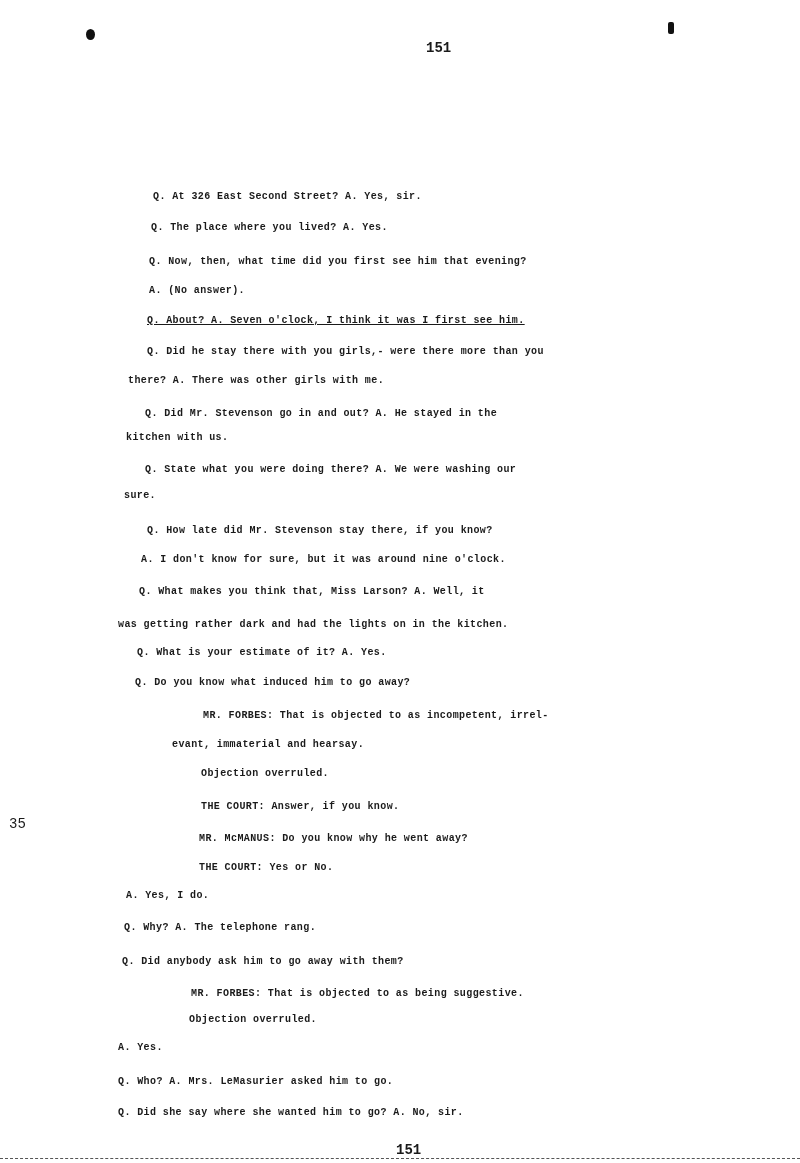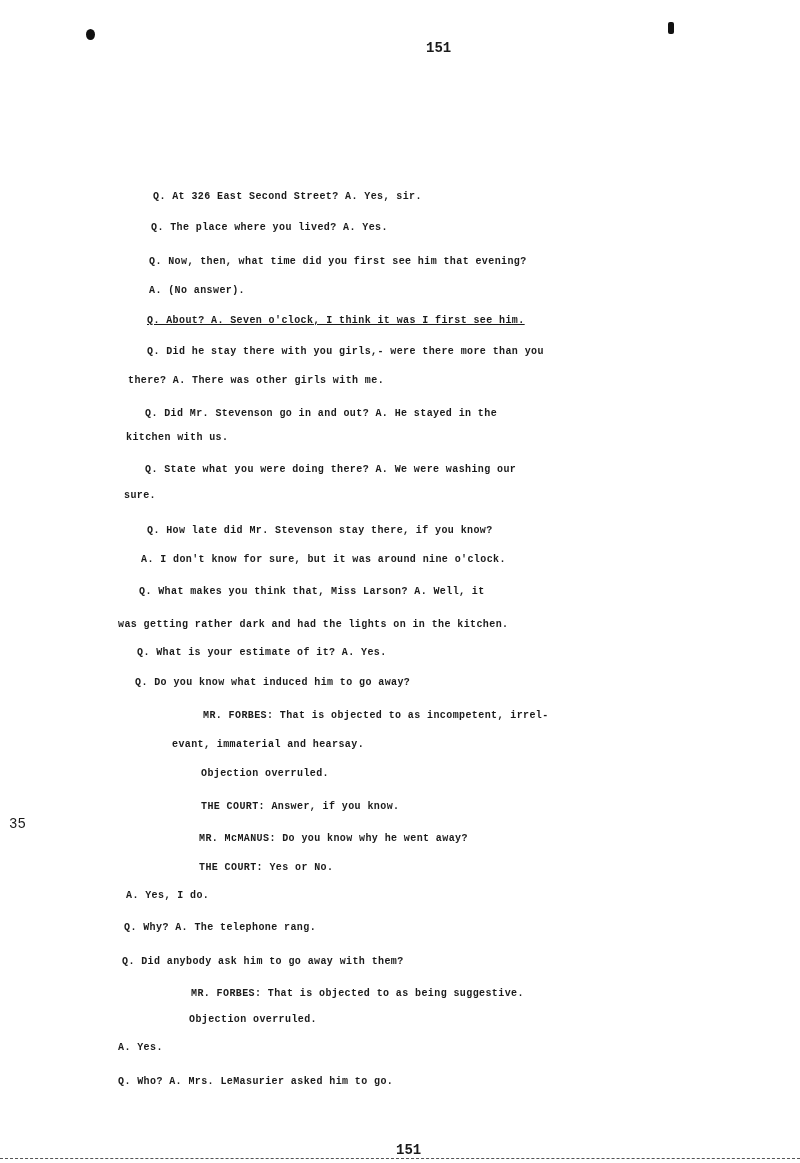--- a/index.html
+++ b/index.html
@@ -46,16 +46,17 @@
   <div class="line" style="left:201px;top:801px;">THE COURT:  Answer, if you know.</div>
   <div class="line" style="left:199px;top:833px;">MR. McMANUS:  Do you know why he went away?</div>
   <div class="line" style="left:199px;top:862px;">THE COURT:  Yes or No.</div>
   <div class="line" style="left:126px;top:890px;">A.  Yes, I do.</div>
   <div class="line" style="left:124px;top:922px;">Q.  Why?   A.  The telephone rang.</div>
   <div class="line" style="left:122px;top:956px;">Q.  Did anybody ask him to go away with them?</div>
   <div class="line" style="left:191px;top:988px;text-align:right;">MR. FORBES:  That is objected to as being suggestive.</div>
   <div class="line" style="left:189px;top:1014px;">Objection overruled.</div>
   <div class="line" style="left:118px;top:1042px;">A.  Yes.</div>
   <div class="line" style="left:118px;top:1076px;">Q.  Who?   A.  Mrs. LeMasurier asked him to go.</div>
+  <div class="line" style="left:118px;top:1107px;">Q.  Did she say where she wanted him to go?   A.  No, sir.</div>
 
   <div class="pnum" style="left:396px;top:1142px;">151</div>
   <div class="rule"></div>
 </div>
 
 </body></html>

